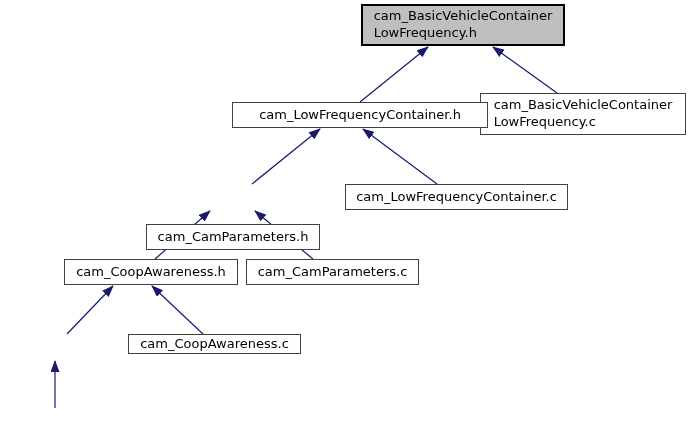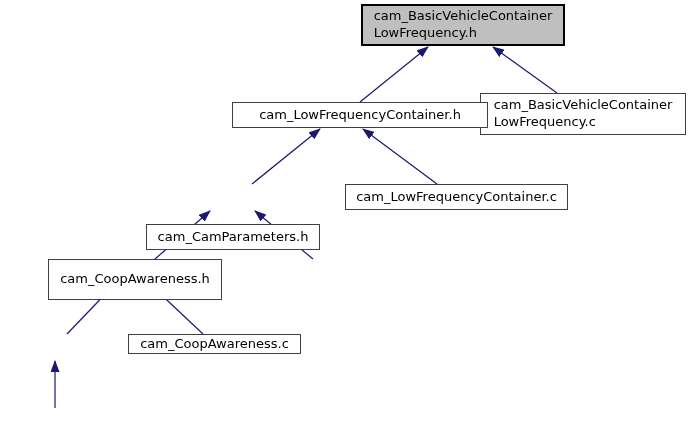--- a/index.html
+++ b/index.html
@@ -52,16 +52,17 @@
       <line x1="55" y1="408" x2="55" y2="361" class="edge" marker-end="url(#arrowhead)"></line>
     </svg>
 
   <div class="node highlight" style="left: 361px; top: 4px; width: 204px; height: 42px;">cam_BasicVehicleContainer
 LowFrequency.h</div>
   <div class="node" style="left: 480px; top: 93px; width: 206px; height: 42px;">cam_BasicVehicleContainer
 LowFrequency.c</div>
   <div class="node" style="left: 232px; top: 102px; width: 256px; height: 26px;">cam_LowFrequencyContainer.h</div>
   <div class="node" style="left: 146px; top: 184px; width: 174px; height: 26px; margin-top: 40px;">cam_CamParameters.h</div>
   <div class="node" style="left: 345px; top: 184px; width: 223px; height: 26px;">cam_LowFrequencyContainer.c</div>
-  <div class="node" style="left: 48px; top: 259px; width: 174px; height: 41px;">cam_CoopAwareness.h</div>
+  <div class="node" style="left: 64px; top: 259px; width: 174px; height: 26px;">cam_CoopAwareness.h</div>
+  <div class="node" style="left: 246px; top: 259px; width: 173px; height: 26px;">cam_CamParameters.c</div>
   <div class="node" style="left: 128px; top: 334px; width: 173px; height: 20px;">cam_CoopAwareness.c</div>
 
 </div>
 
 </body></html>

